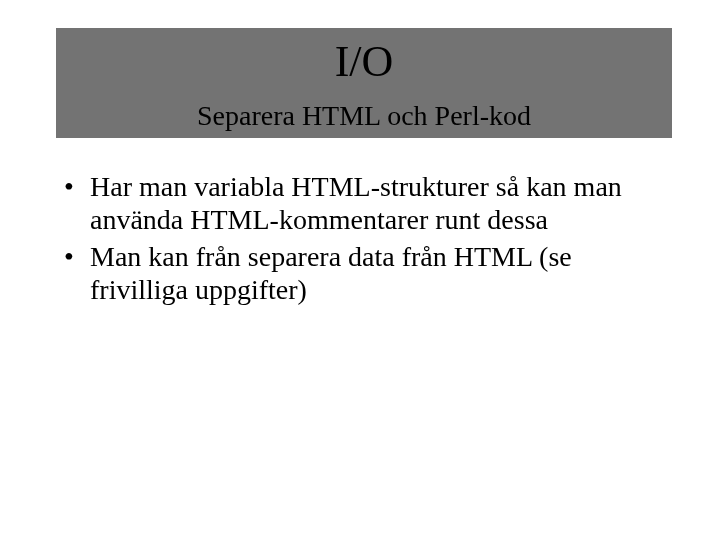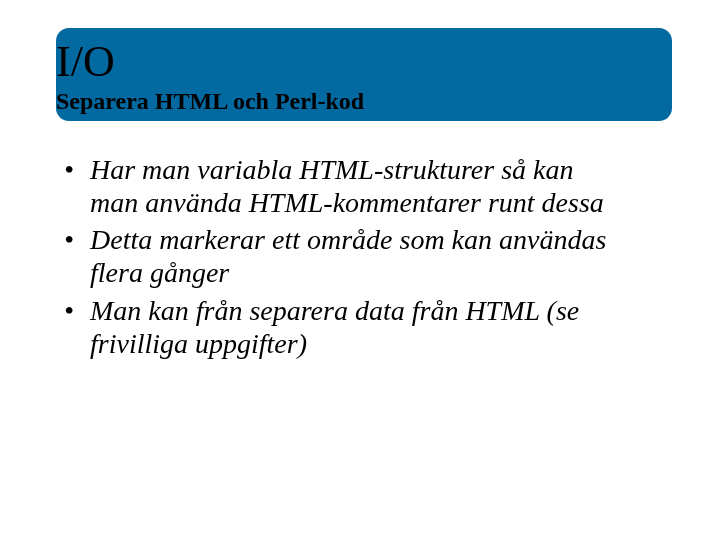--- a/index.html
+++ b/index.html
@@ -10,38 +10,37 @@
     color: #000000;
   }
   .slide {
     width: 720px;
     height: 540px;
     position: relative;
     padding: 0;
   }
   .title-block {
     margin: 28px 48px 0 56px;
-    background: #0369a1;
+    background: #737373;
     padding: 10px 0 6px 0;
-    border-radius: 13px;
+    text-align: center;
   }
   .title-main {
     font-size: 44px;
     font-weight: normal;
     line-height: 1.1;
   }
   .title-sub {
-    font-size: 24px;
-    font-weight: bold;
-    margin-top: 2px;
+    font-size: 28px;
+    font-weight: normal;
+    margin-top: 14px;
   }
   .bullets {
     margin: 32px 94px 0 60px;
     list-style: none;
-    font-style: italic;
   }
   .bullets li {
     position: relative;
     font-size: 28px;
     line-height: 1.18;
     padding-left: 30px;
     margin-bottom: 4px;
   }
   .bullets li::before {
     content: "•";
@@ -56,17 +55,16 @@
 
 <div class="slide">
 
   <div class="title-block">
     <div class="title-main">I/O</div>
     <div class="title-sub">Separera HTML och Perl-kod</div>
   </div>
 
   <ul class="bullets">
     <li>Har man variabla HTML-strukturer så kan man använda HTML-kommentarer runt dessa</li>
-    <li>Detta markerar ett område som kan användas flera gånger</li>
     <li>Man kan från separera data från HTML (se frivilliga uppgifter)</li>
   </ul>
 
 </div>
 
 </body></html>

